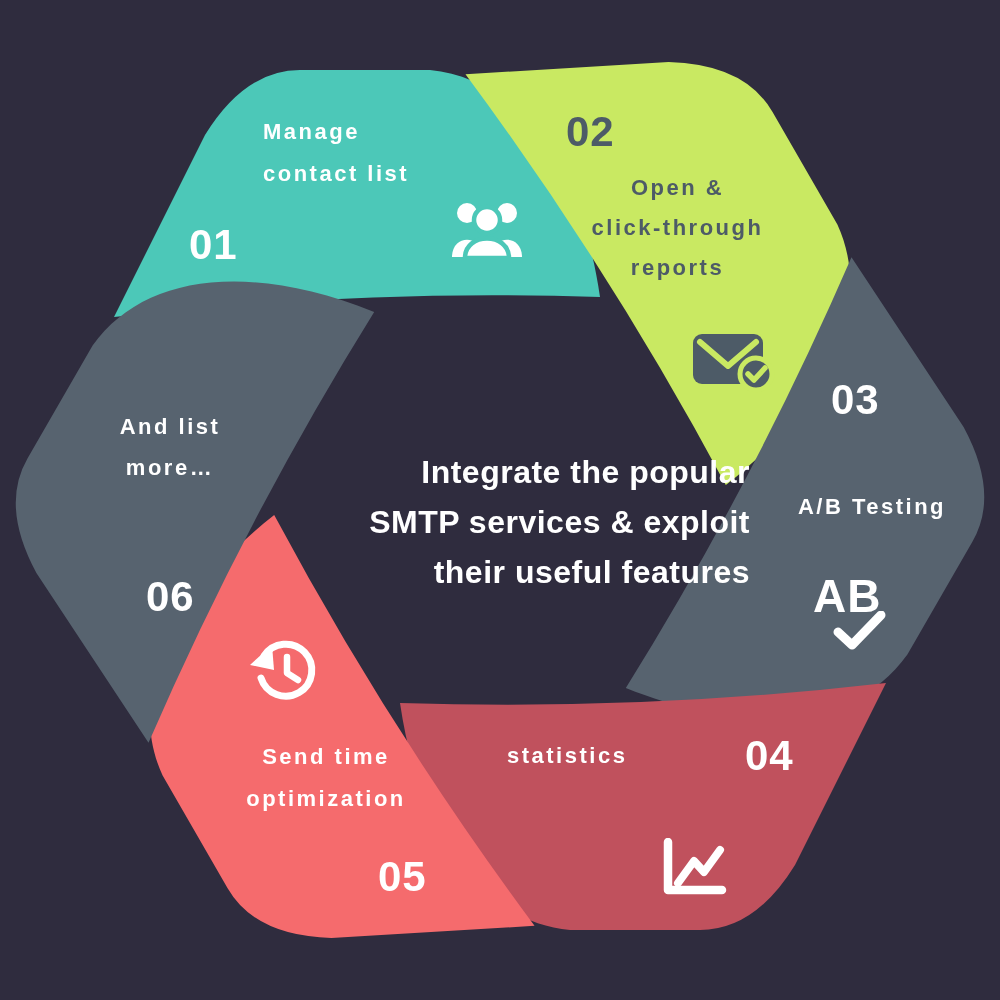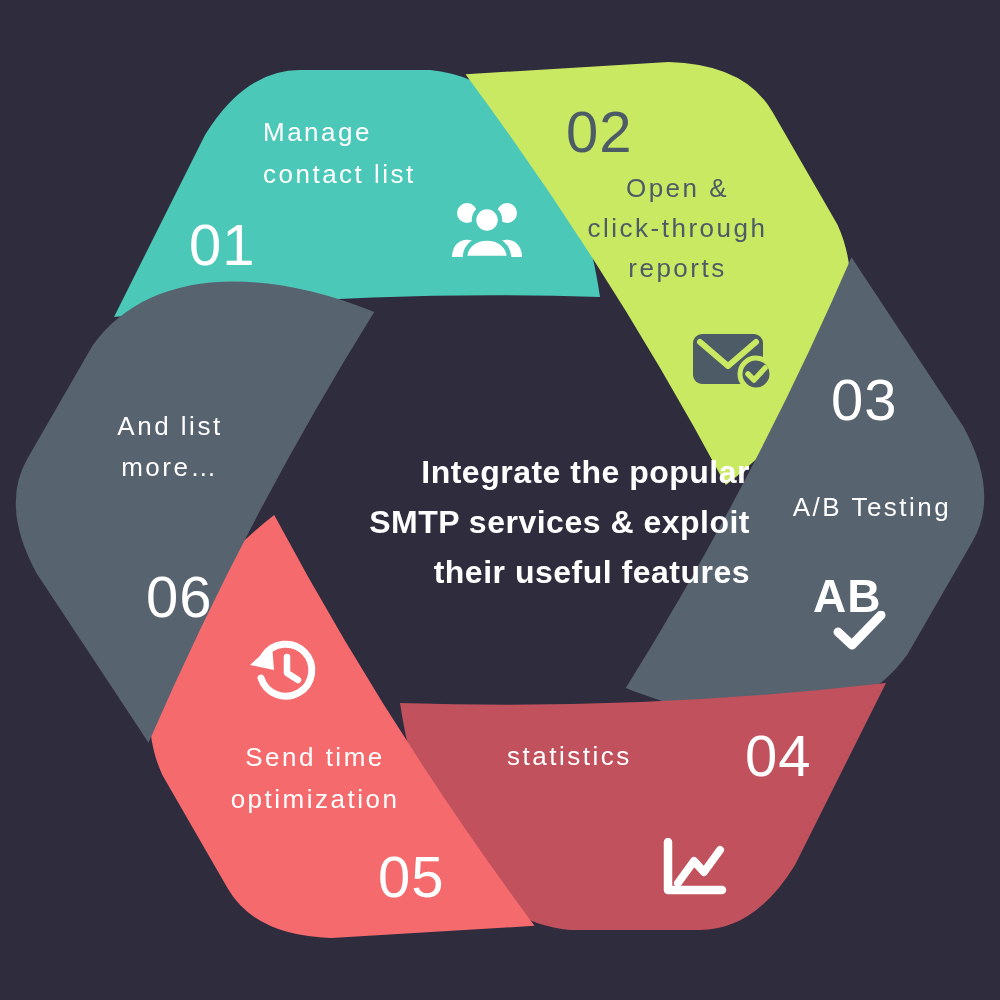--- a/index.html
+++ b/index.html
@@ -4,26 +4,26 @@
 <style>
   html,body{margin:0;padding:0;background:#2f2c3e;}
   .stage{
     position:relative;width:1000px;height:1000px;overflow:hidden;
     background:#2f2c3e;
     font-family:"Liberation Sans", sans-serif;
   }
   .petals{position:absolute;left:0;top:0;width:1000px;height:1000px;}
   .abs{position:absolute;}
   .seg-label{
-    font-size:26px;font-weight:400;letter-spacing:2.5px;
+    font-size:22px;font-weight:700;letter-spacing:2.5px;
     color:#ffffff;line-height:42px;white-space:nowrap;
   }
   .seg-label.dark{color:#4d5b67;text-align:center;}
   .seg-num{
-    font-size:58px;font-weight:400;letter-spacing:1px;
+    font-size:42px;font-weight:700;letter-spacing:1px;
     color:#ffffff;line-height:58px;white-space:nowrap;
   }
   .seg-num.dark{color:#4d5b67;}
   .center-title{
     width:500px;text-align:right;color:#ffffff;
     font-size:32px;font-weight:700;letter-spacing:0.5px;line-height:50px;
   }
   .ta-r{text-align:right;}
   .ta-c{text-align:center;}
   .icon-box svg{display:block;}
@@ -100,21 +100,21 @@
     <div>statistics</div>
   </div>
   <span class="abs icon-box" style="left:661px;top:838px;">
     <svg width="66" height="60" viewBox="0 0 66 60">
       <path d="M7,4 L7,52 L61,52" fill="none" stroke="#ffffff" stroke-width="8.5" stroke-linecap="round" stroke-linejoin="round"></path>
       <path d="M17,45 L33,23 L43,34 L59,12" fill="none" stroke="#ffffff" stroke-width="8" stroke-linecap="round" stroke-linejoin="round"></path>
     </svg>
   </span>
 
   <div class="abs seg-num" style="left:378px;top:848px;">05</div>
-  <div class="abs seg-label ta-c" style="left:190px;top:736px;width:250px;">
+  <div class="abs seg-label ta-c" style="left:201px;top:736px;width:250px;">
     <div>Send time</div>
     <div>optimization</div>
   </div>
   <span class="abs icon-box" style="left:246px;top:632px;">
     <svg width="74" height="72" viewBox="0 0 74 72">
       <path d="M18,24 A26,26 0 1 1 15,46" fill="none" stroke="#ffffff" stroke-width="7" stroke-linecap="round"></path>
       <polygon points="4,33 26,13 28,38" fill="#ffffff"></polygon>
       <path d="M41,25 L41,41 L52,48" fill="none" stroke="#ffffff" stroke-width="6.5" stroke-linecap="round" stroke-linejoin="round"></path>
     </svg>
   </span>

